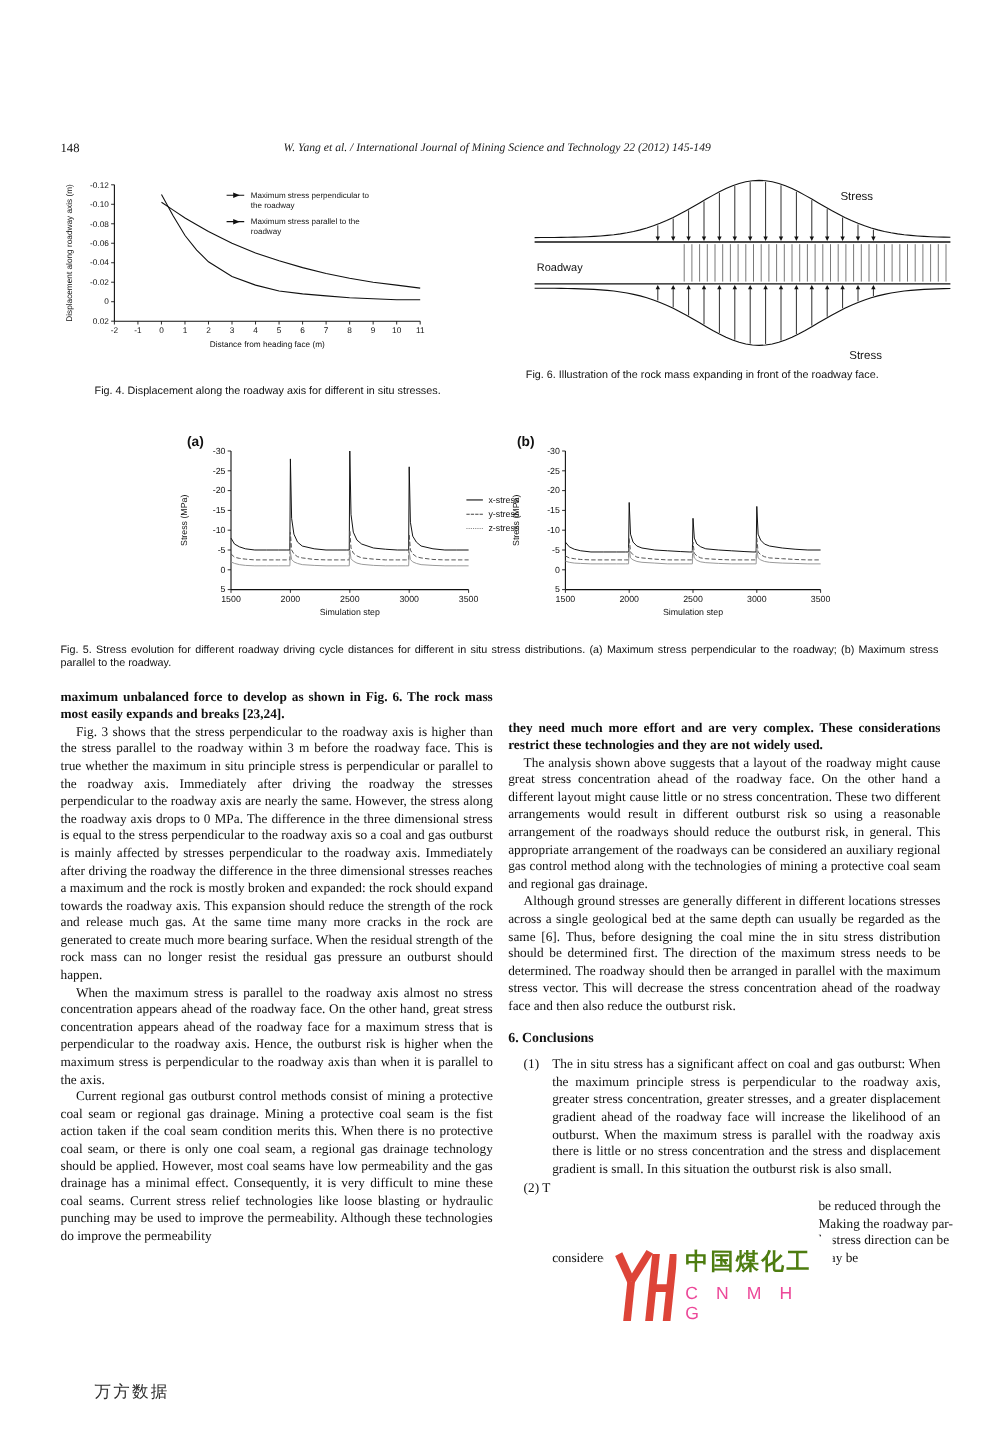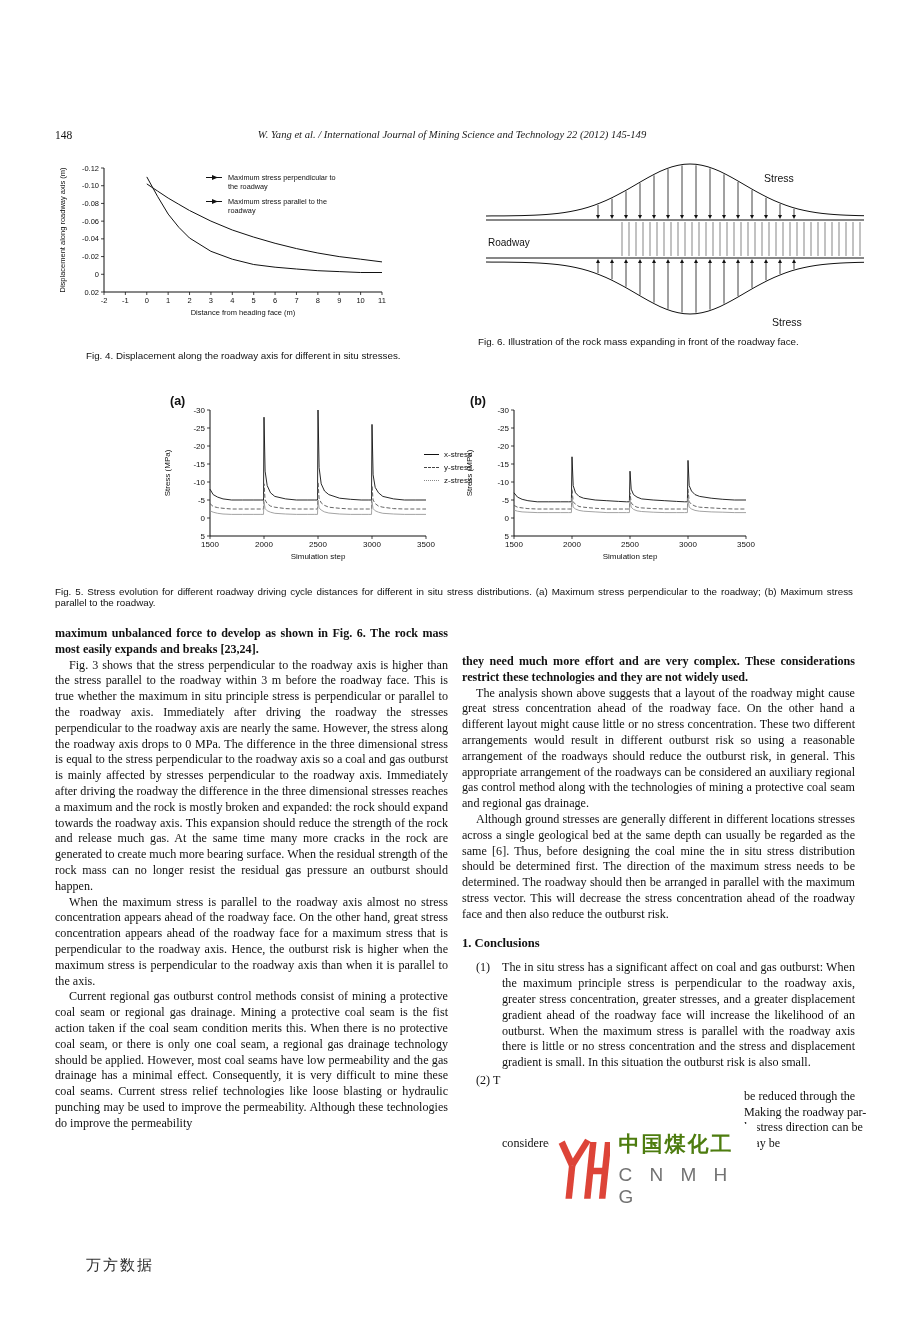--- a/index.html
+++ b/index.html
@@ -25,21 +25,21 @@
   .col p.noindent { text-indent:0;font-weight:bold; }
   .h2 { font-weight:bold; font-size:12.6px; margin:13px 0 9px 0; font-family:"Liberation Serif", serif; }
   .c-item { position:relative; margin-left:14px; padding-left:26px; text-align:justify; margin-bottom:2px; }
   .c-item .num { position:absolute; left:0; }
   .c-item2 { margin-left:14px; }
   .c2l { height:15.8px; white-space:nowrap; overflow:visible; }
   .m268 { display:inline-block; margin-left:268px; }
   .m26 { display:inline-block; margin-left:26px; }
   .watermark { display:flex; align-items:center; gap:8px; background:#fff; z-index:5; padding:4px 2px; }
   .wm-cn { color:#4d7c0f; font-size:21px; font-weight:bold; letter-spacing:2px; font-family:Liberation Mono, monospace; line-height:26px; }
-  .wm-en { color:#737373; font-size:19px; letter-spacing:6px; font-family:"Liberation Sans", sans-serif; margin-top:5px; }
+  .wm-en { color:#ec4899; font-size:16px; letter-spacing:6px; font-family:"Liberation Sans", sans-serif; margin-top:5px; }
   .footer-wm { left:86px; top:1256px; font-size:15px; color:#2e2e2e; letter-spacing:2px; font-family:"Liberation Sans", sans-serif; }
 </style>
 </head>
 <body>
 
 <div class="abs header-num">148</div>
 <div class="abs header-cite">W. Yang et al. / International Journal of Mining Science and Technology 22 (2012) 145-149</div>
 
 <div class="abs" style="left:56px;top:156px;width:340px;height:200px">
   <svg id="fig4-svg" width="340" height="196">
@@ -309,21 +309,21 @@
   <p class="noindent">maximum unbalanced force to develop as shown in Fig. 6. The rock mass most easily expands and breaks [23,24].</p>
   <p>Fig. 3 shows that the stress perpendicular to the roadway axis is higher than the stress parallel to the roadway within 3 m before the roadway face. This is true whether the maximum in situ principle stress is perpendicular or parallel to the roadway axis. Immediately after driving the roadway the stresses perpendicular to the roadway axis are nearly the same. However, the stress along the roadway axis drops to 0 MPa. The difference in the three dimensional stress is equal to the stress perpendicular to the roadway axis so a coal and gas outburst is mainly affected by stresses perpendicular to the roadway axis. Immediately after driving the roadway the difference in the three dimensional stresses reaches a maximum and the rock is mostly broken and expanded: the rock should expand towards the roadway axis. This expansion should reduce the strength of the rock and release much gas. At the same time many more cracks in the rock are generated to create much more bearing surface. When the residual strength of the rock mass can no longer resist the residual gas pressure an outburst should happen.</p>
   <p>When the maximum stress is parallel to the roadway axis almost no stress concentration appears ahead of the roadway face. On the other hand, great stress concentration appears ahead of the roadway face for a maximum stress that is perpendicular to the roadway axis. Hence, the outburst risk is higher when the maximum stress is perpendicular to the roadway axis than when it is parallel to the axis.</p>
   <p>Current regional gas outburst control methods consist of mining a protective coal seam or regional gas drainage. Mining a protective coal seam is the fist action taken if the coal seam condition merits this. When there is no protective coal seam, or there is only one coal seam, a regional gas drainage technology should be applied. However, most coal seams have low permeability and the gas drainage has a minimal effect. Consequently, it is very difficult to mine these coal seams. Current stress relief technologies like loose blasting or hydraulic punching may be used to improve the permeability. Although these technologies do improve the permeability</p>
 </div>
 
 <div class="abs col" style="left:462px;top:654px">
   <p class="noindent">they need much more effort and are very complex. These considerations restrict these technologies and they are not widely used.</p>
   <p>The analysis shown above suggests that a layout of the roadway might cause great stress concentration ahead of the roadway face. On the other hand a different layout might cause little or no stress concentration. These two different arrangements would result in different outburst risk so using a reasonable arrangement of the roadways should reduce the outburst risk, in general. This appropriate arrangement of the roadways can be considered an auxiliary regional gas control method along with the technologies of mining a protective coal seam and regional gas drainage.</p>
   <p>Although ground stresses are generally different in different locations stresses across a single geological bed at the same depth can usually be regarded as the same [6]. Thus, before designing the coal mine the in situ stress distribution should be determined first. The direction of the maximum stress needs to be determined. The roadway should then be arranged in parallel with the maximum stress vector. This will decrease the stress concentration ahead of the roadway face and then also reduce the outburst risk.</p>
-  <h3 class="h2">1. Conclusions</h3>
+  <h3 class="h2">6. Conclusions</h3>
   <div class="c-item">
     <span class="num">(1)</span>
     <span>The in situ stress has a significant affect on coal and gas outburst: When the maximum principle stress is perpendicular to the roadway axis, greater stress concentration, greater stresses, and a greater displacement gradient ahead of the roadway face will increase the likelihood of an outburst. When the maximum stress is parallel with the roadway axis there is little or no stress concentration and the stress and displacement gradient is small. In this situation the outburst risk is also small.</span>
   </div>
   <div class="c-item2">
     <div class="c2l"><span>(2) T</span></div>
     <div class="c2l"><span class="m268">be reduced through the</span></div>
     <div class="c2l"><span class="m268">Making the roadway par-</span></div>
     <div class="c2l"><span class="m268">le stress direction can be</span></div>
     <div class="c2l"><span class="m26">considered an auxiliary gas control measure. This may be</span></div>

